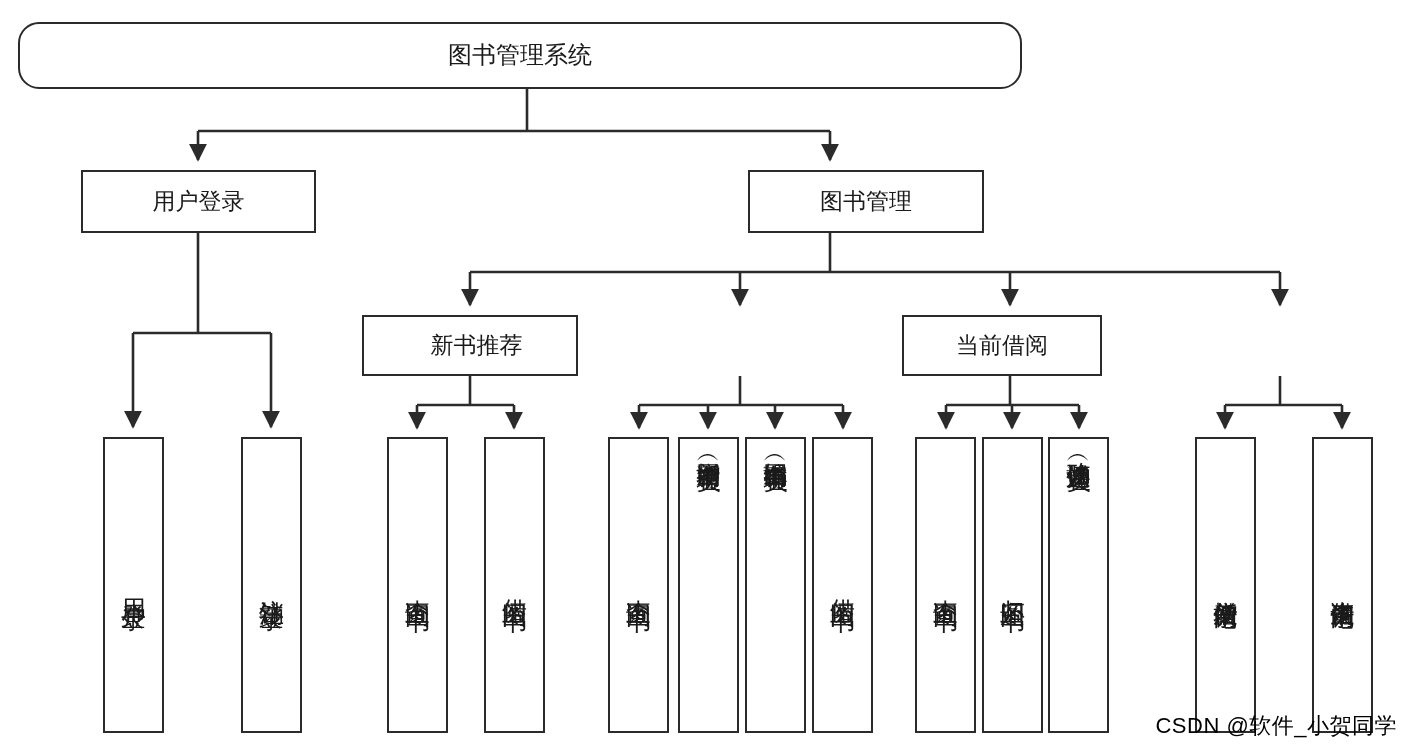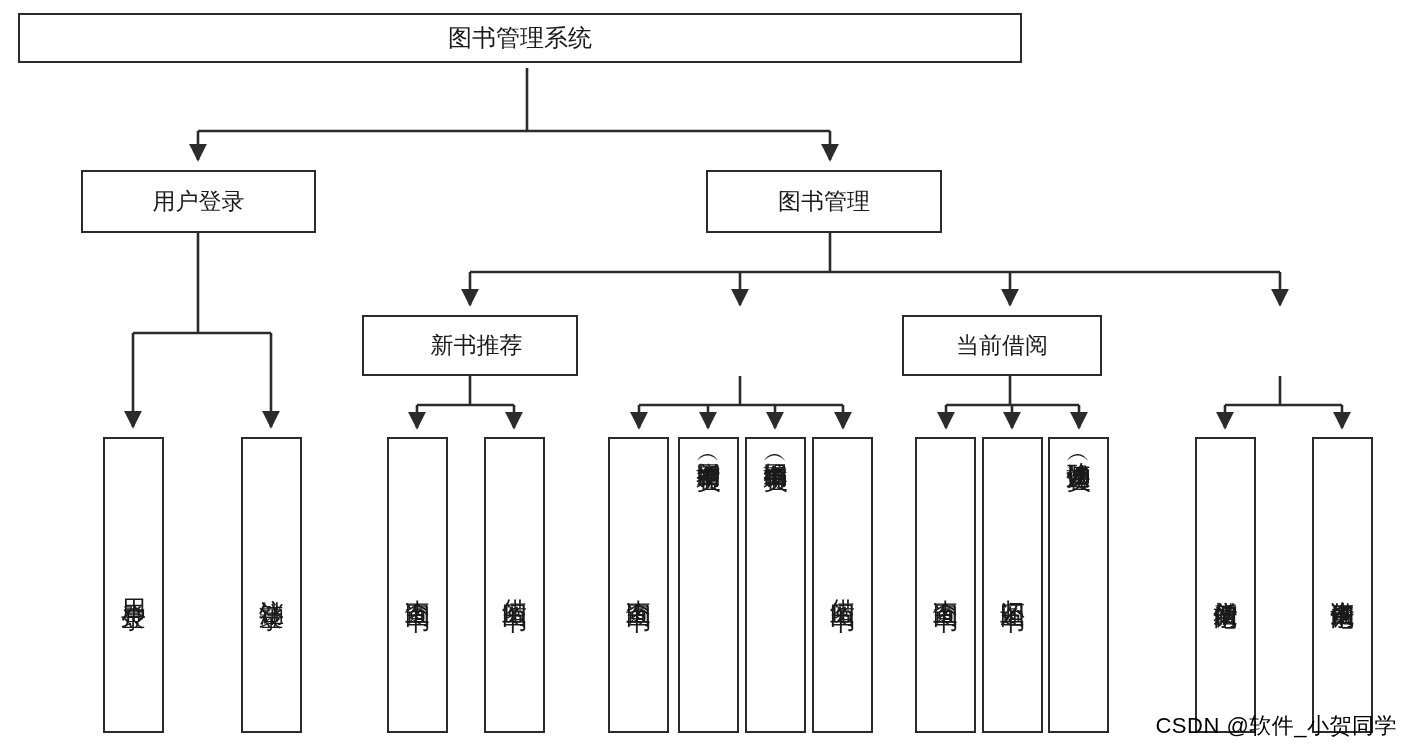--- a/index.html
+++ b/index.html
@@ -126,28 +126,28 @@
       <path d="M 1012 405 L 1012 428" marker-end="url(#arrow)"></path>
       <path d="M 1079 405 L 1079 428" marker-end="url(#arrow)"></path>
 
       <path d="M 1280 376 L 1280 405"></path>
       <path d="M 1225 405 L 1342 405"></path>
       <path d="M 1225 405 L 1225 428" marker-end="url(#arrow)"></path>
       <path d="M 1342 405 L 1342 428" marker-end="url(#arrow)"></path>
     </g>
   </svg>
 
-  <div class="node horiz root" style="left:18px; top:13px; width:1004px; height:50px;">
+  <div class="node horiz root" style="left:18px; top:22px; width:1004px; height:67px;border-radius:21px;">
     <span class="label">图书管理系统</span>
   </div>
 
   <div class="node horiz" style="left:81px; top:170px; width:235px; height:63px;">
     <span class="label">用户登录</span>
   </div>
-  <div class="node horiz" style="left:706px; top:170px; width:236px; height:63px;">
+  <div class="node horiz" style="left:748px; top:170px; width:236px; height:63px;">
     <span class="label">图书管理</span>
   </div>
 
   <div class="node horiz" style="left:362px; top:315px; width:216px; height:61px;padding-left:13px;">
     <span class="label">新书推荐</span>
   </div>
   <div class="node horiz" style="left:902px; top:315px; width:200px; height:61px;">
     <span class="label">当前借阅</span>
   </div>
 

